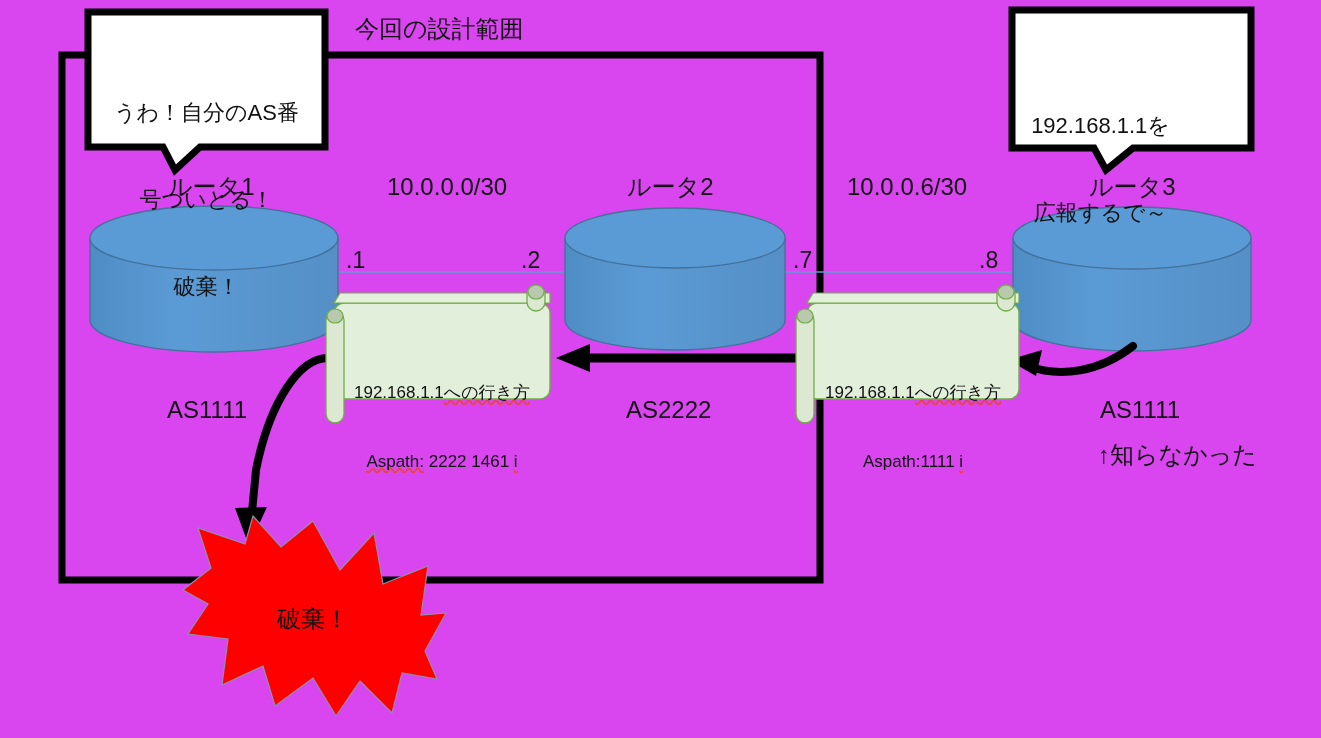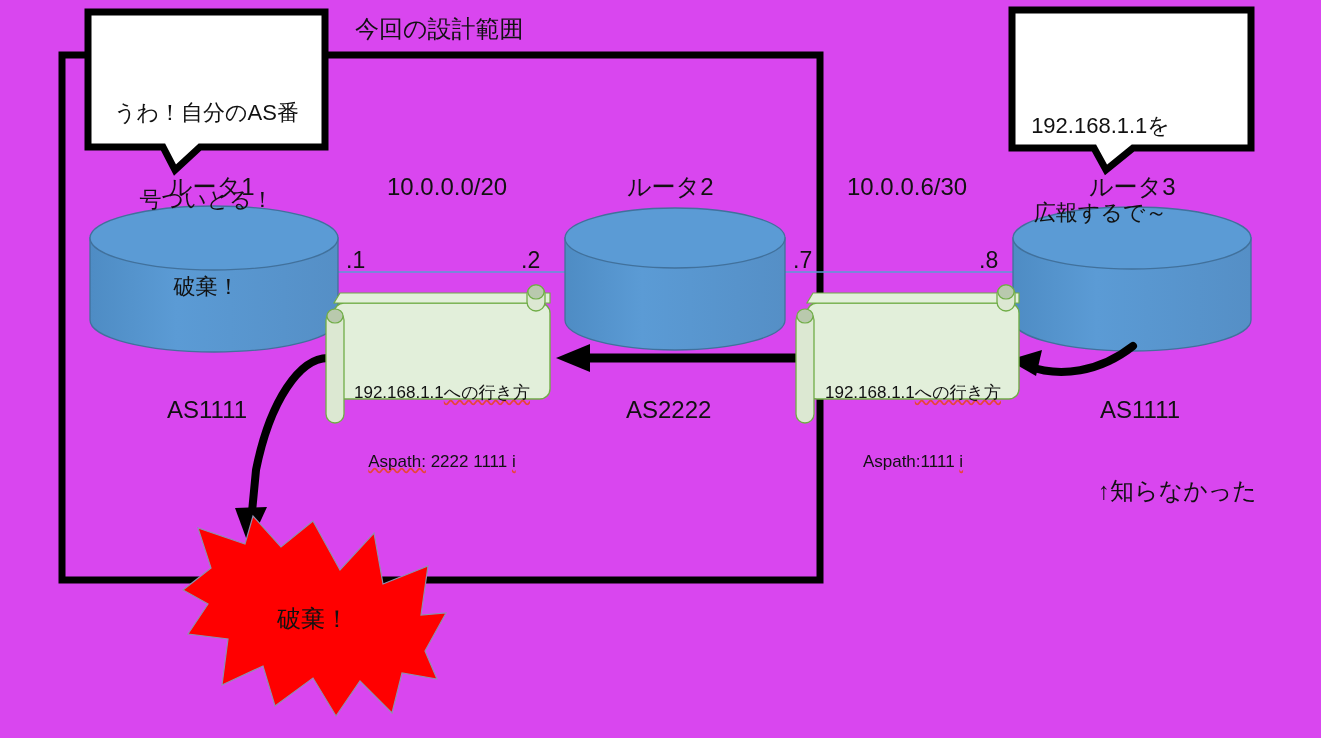--- a/index.html
+++ b/index.html
@@ -152,37 +152,37 @@
 
   <div class="txt bubble-text" style="left:985px; top:53px; width:231px;">
     <div>192.168.1.1を</div>
     <div>広報するで～</div>
   </div>
 
   <div class="txt router-label" style="left:168px; top:172px;">ルータ1</div>
   <div class="txt router-label" style="left:627px; top:172px;">ルータ2</div>
   <div class="txt router-label" style="left:1089px; top:172px;">ルータ3</div>
 
-  <div class="txt subnet-label" style="left:387px; top:172px;">10.0.0.0/20</div>
+  <div class="txt subnet-label" style="left:387px; top:172px;">10.0.0.0/30</div>
   <div class="txt subnet-label" style="left:847px; top:172px;">10.0.0.6/30</div>
 
   <div class="txt iface-label" style="left:346px; top:246px;">.1</div>
   <div class="txt iface-label" style="left:521px; top:246px;">.2</div>
   <div class="txt iface-label" style="left:793px; top:246px;">.7</div>
   <div class="txt iface-label" style="left:979px; top:246px;">.8</div>
 
   <div class="txt as-label" style="left:167px; top:395px;">AS1111</div>
   <div class="txt as-label" style="left:626px; top:395px;">AS2222</div>
   <div class="txt as-label" style="left:1100px; top:395px;">AS1111</div>
 
-  <div class="txt as-label" style="left:1098px; top:440px;margin-top:36px;">↑知らなかった</div>
+  <div class="txt as-label" style="left:1098px; top:440px;">↑知らなかった</div>
 
   <div class="txt note-text" style="left:336px; top:336px; width:212px;">
     <div><span>192.168.1.1</span><span class="spellwave">への行き方</span></div>
-    <div><span class="spellwave">Aspath:</span><span> 2222 1111 </span><span class="spellwave">i</span></div>
+    <div><span class="spellwave">Aspath:</span><span> 2222 1461 </span><span class="spellwave">i</span></div>
   </div>
 
   <div class="txt note-text" style="left:809px; top:336px; width:208px;">
     <div><span>192.168.1.1</span><span class="spellwave">への行き方</span></div>
     <div><span>Aspath:</span><span>1111 </span><span class="spellwave">i</span></div>
   </div>
 
   <div class="txt burst-text" style="left:233px; top:604px; width:160px;">破棄！</div>
 
 </div>

